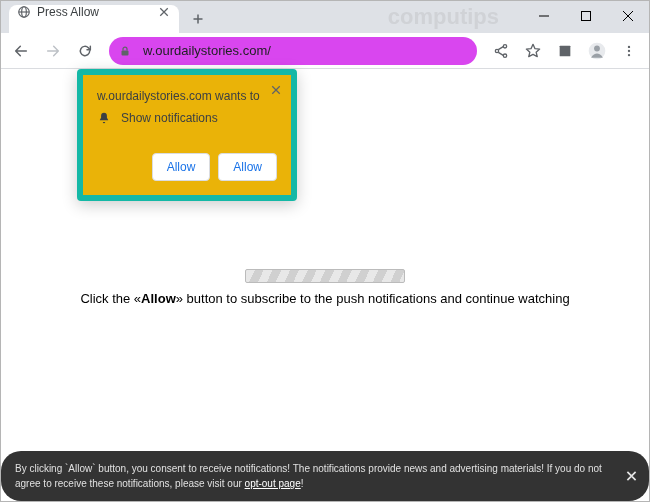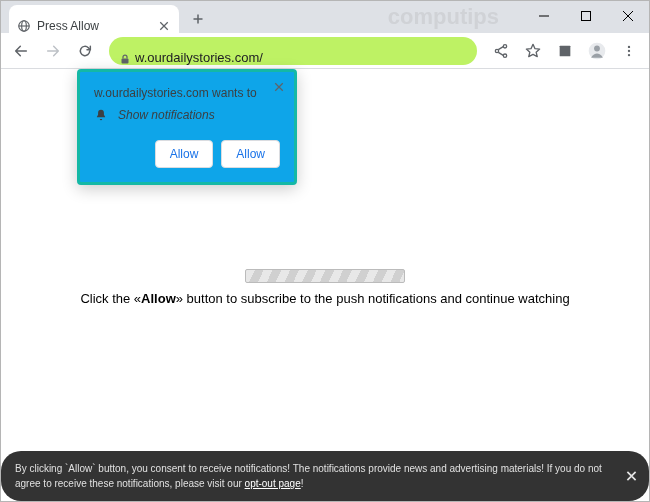--- a/index.html
+++ b/index.html
@@ -3,44 +3,44 @@
   <meta charset="utf-8">
   <style>
     * { margin: 0; padding: 0; box-sizing: border-box; font-family: "Segoe UI", Arial, sans-serif; }
     body { width: 650px; height: 502px; background: #fff; overflow: hidden; position: relative; }
     
     .window { width: 650px; height: 502px; border: 1px solid #b5b5b5; background: #fff; display: flex; flex-direction: column; }
     
     
     .titlebar { height: 32px; background: #dee1e6; display: flex; align-items: flex-end; position: relative; }
     .tab-strip { display: flex; align-items: flex-end; height: 32px; padding-left: 8px; }
-    .tab { background: #fff; height: 28px; border-radius: 8px 8px 0 0; display: flex; align-items: flex-end; padding: 0 8px; min-width: 170px; gap: 6px; position: relative; }
+    .tab { background: #fff; height: 28px; border-radius: 8px 8px 0 0; display: flex; align-items: flex-start; padding: 0 8px; min-width: 170px; gap: 6px; position: relative; }
     .tab .favicon { width: 14px; height: 14px; }
     .tab-title { font-size: 12px; color: #3c4043; flex: 1; }
     .tab-close { width: 14px; height: 14px; display: flex; align-items: center; justify-content: center; cursor: pointer; }
     .new-tab { width: 26px; height: 26px; display: flex; align-items: center; justify-content: center; margin-left: 6px; margin-bottom: 1px; cursor: pointer; }
     .win-controls { position: absolute; right: 0; top: 0; height: 32px; display: flex; }
     .win-btn { width: 42px; height: 30px; display: flex; align-items: center; justify-content: center; cursor: pointer; }
     .watermark { position: absolute; right: 150px; top: 3px; font-size: 22px; font-weight: 700; color: rgba(128,128,128,0.15); pointer-events: none; font-family: Arial, sans-serif; }
     
     
     .toolbar { height: 36px; background: #fff; border-bottom: 1px solid #dadce0; display: flex; align-items: center; padding: 0 6px; gap: 4px; }
     .tb-btn { width: 28px; height: 28px; display: flex; align-items: center; justify-content: center; border-radius: 50%; cursor: pointer; color: #5f6368; }
     .tb-btn.disabled { color: #bdc1c6; cursor: default; }
-    .omnibox { flex: 1; height: 28px; background: #bef264; border-radius: 14px; display: flex; align-items: flex-end; padding: 0 10px; gap: 4px; margin: 0 6px; }
+    .omnibox { flex: 1; height: 28px; background: #d946ef; border-radius: 14px; display: flex; align-items: center; padding: 0 10px; gap: 12px; margin: 0 6px; }
     .lock { width: 12px; height: 12px; }
     .url { font-size: 13px; color: #202124; flex: 1; }
     
     
     .content { flex: 1; background: #fff; position: relative; }
     
     
-    .notif-popup { position: absolute; left: 76px; top: 0; width: 220px; background: #0ea5e9; border: 3px solid #14b8a6; border-radius: 4px; box-shadow: 0 4px 16px rgba(0,0,0,0.2); padding: 14px; }
+    .notif-popup { position: absolute; left: 76px; top: 0; width: 220px; background: #eab308; border: 6px solid #14b8a6; border-radius: 4px; box-shadow: 0 4px 16px rgba(0,0,0,0.2); padding: 14px; }
     .notif-head { font-size: 12px; color: #3c4043; margin-bottom: 8px; }
-    .notif-row { display: flex; gap: 10px; margin-bottom: 18px; font-style: italic; }
+    .notif-row { display: flex; gap: 10px; margin-bottom: 28px; }
     .bell { width: 14px; height: 14px; }
     .notif-sub { font-size: 12px; color: #3c4043; }
     .notif-close { position: absolute; right: 10px; top: 10px; cursor: pointer; }
     .notif-actions { display: flex; justify-content: flex-end; gap: 8px; }
     .notif-btn { border: 1px solid #dadce0; background: #fff; color: #1a73e8; font-size: 12px; padding: 6px 14px; border-radius: 4px; cursor: pointer; }
     
     
     .main-msg { position: absolute; top: 200px; left: 0; right: 0; text-align: center; }
     .progress { width: 160px; height: 14px; margin: 0 auto 8px; border: 1px solid #bbb; border-radius: 2px; background: repeating-linear-gradient(115deg, #e8e8e8 0 8px, #d0d0d0 8px 16px); }
     .msg-text { font-size: 13px; color: #000; }

